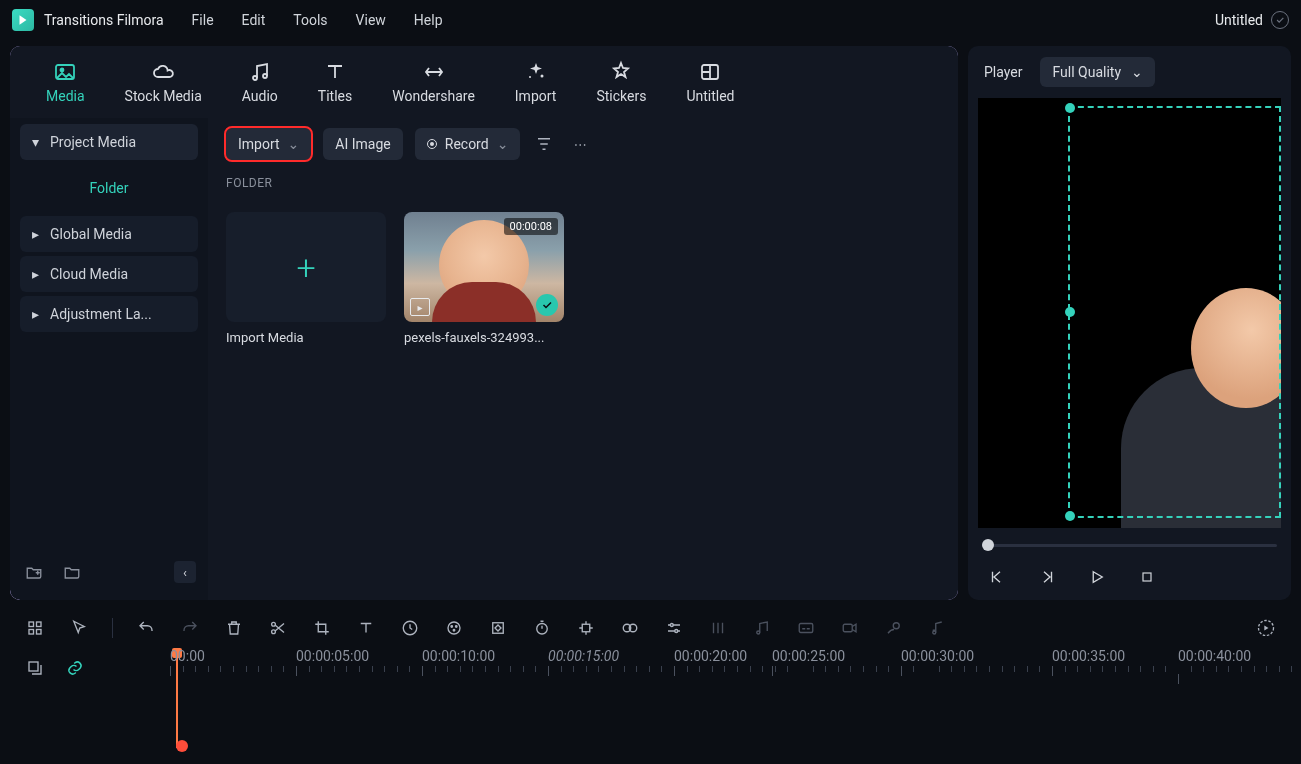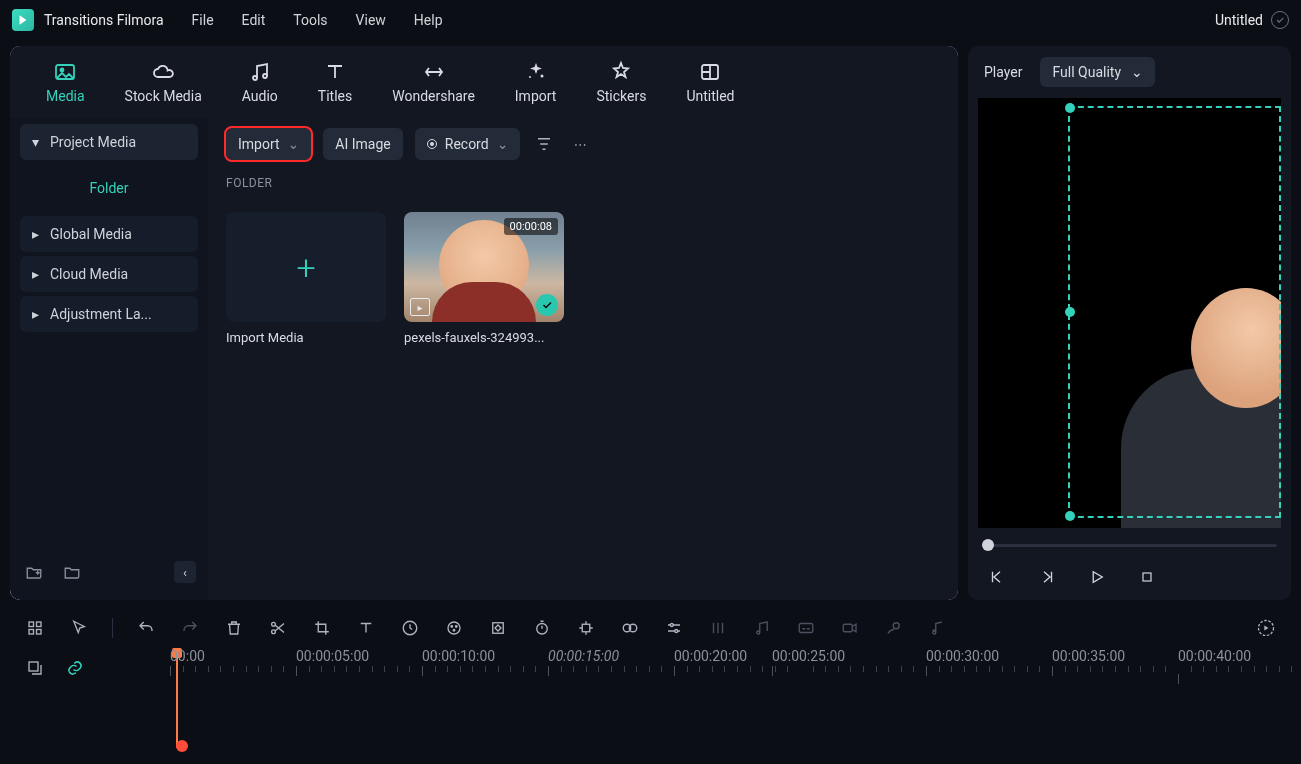--- a/index.html
+++ b/index.html
@@ -547,21 +547,21 @@
         </div>
         <div class="tick-minor" style="left: 642.6px;"></div>
         <div class="tick-minor" style="left: 655.2px;"></div>
         <div class="tick-minor" style="left: 667.8px;"></div>
         <div class="tick-minor" style="left: 680.4px;"></div>
         <div class="tick-minor" style="left: 693px;"></div>
         <div class="tick-minor" style="left: 705.6px;"></div>
         <div class="tick-minor" style="left: 718.2px;"></div>
         <div class="tick-minor" style="left: 730.8px;"></div>
         <div class="tick-minor" style="left: 743.4px;"></div>
-        <div class="tick-major" style="left: 756px; text-align: right;">
+        <div class="tick-major" style="left: 731px; text-align: right;">
           <span class="lbl">00:00:30:00</span>
           <span class="line"></span>
         </div>
         <div class="tick-minor" style="left: 768.6px;"></div>
         <div class="tick-minor" style="left: 781.2px;"></div>
         <div class="tick-minor" style="left: 793.8px;"></div>
         <div class="tick-minor" style="left: 806.4px;"></div>
         <div class="tick-minor" style="left: 819px;"></div>
         <div class="tick-minor" style="left: 831.6px;"></div>
         <div class="tick-minor" style="left: 844.2px;"></div>

